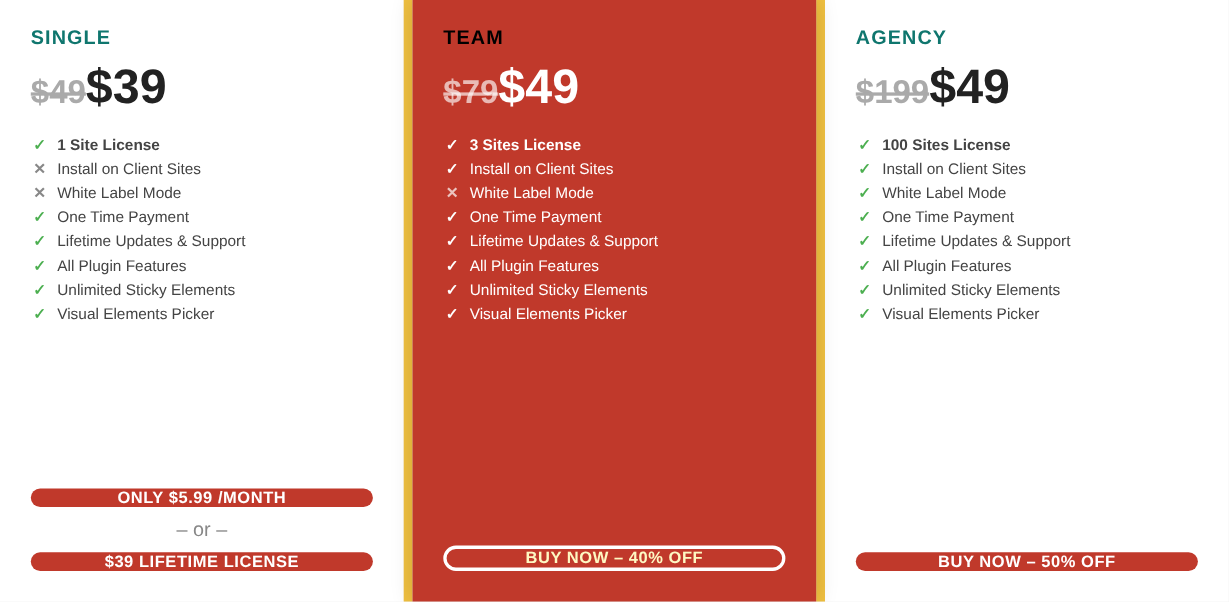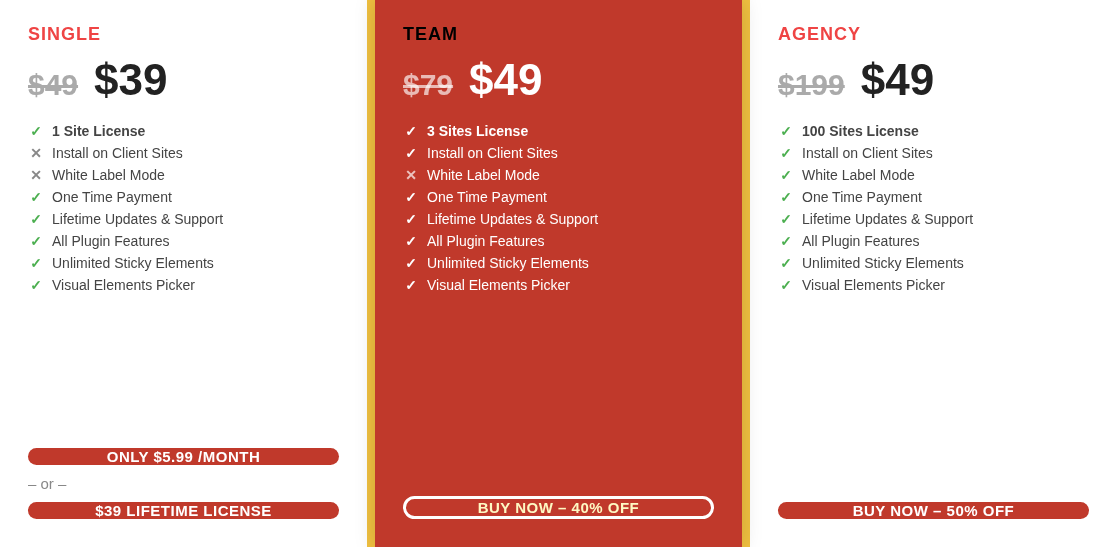--- a/index.html
+++ b/index.html
@@ -37,34 +37,34 @@
       box-shadow: 0 0 20px rgba(0,0,0,0.15);
     }
 
     .pricing-col.team .feature-item {
       color: #fff;
     }
 
     .plan-name {
       font-size: 18px;
       font-weight: 900;
-      color: #ef4444;
+      color: #0f766e;
       letter-spacing: 1px;
       margin-bottom: 10px;
       text-transform: uppercase;
     }
 
     .pricing-col.team .plan-name {
       color: #000000;
     }
 
     .price-row {
       display: flex;
       align-items: baseline;
-      gap: 16px;
+      gap: 0;
       margin-bottom: 18px;
     }
 
     .old-price {
       font-size: 30px;
       color: #aaa;
       text-decoration: line-through;
       font-weight: 700;
     }
 
@@ -146,23 +146,23 @@
       color: #fff;
     }
 
     .btn-outline-white {
       background: transparent;
       color: #fef9c3;
       border: 3px solid #fff;
     }
 
     .or-text {
-      text-align: left;
+      text-align: center;
       color: #888;
-      font-size: 15px;
+      font-size: 18px;
       margin: 10px 0;
     }
 
     .pricing-col.single .buttons-area {
       margin-top: auto;
     }
 
     .divider-col {
       width: 8px;
       background: #f0c040;

